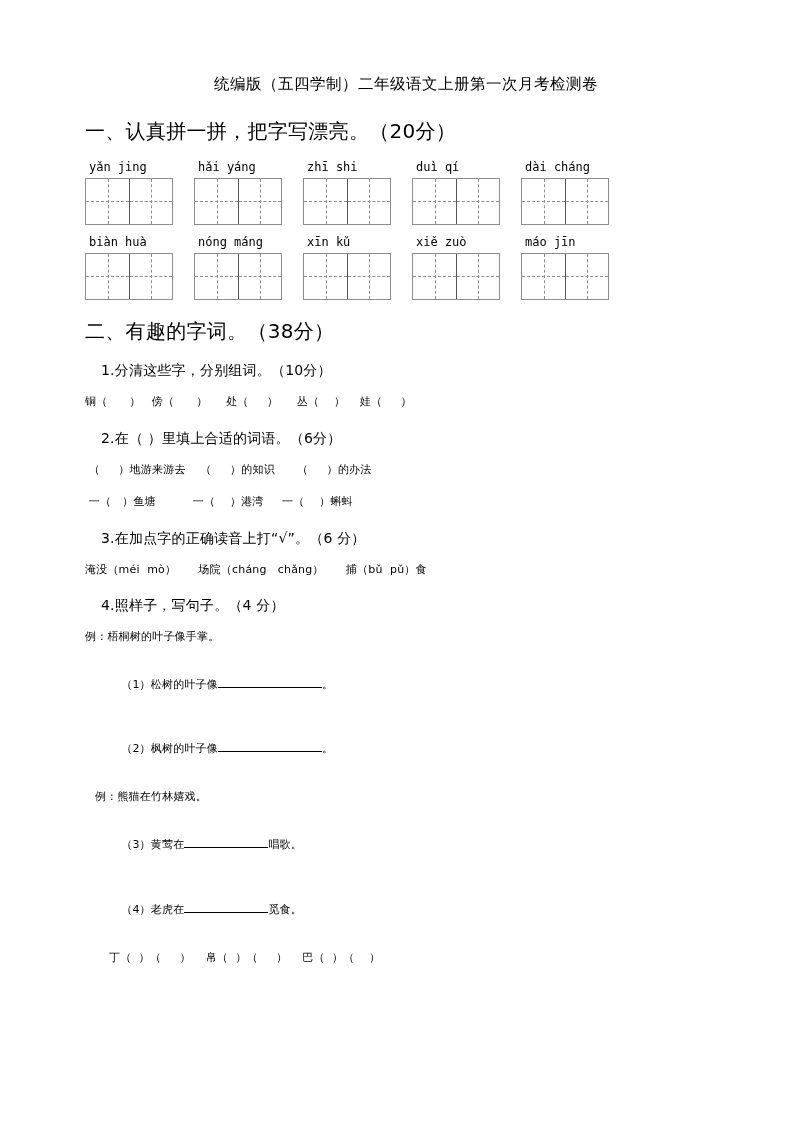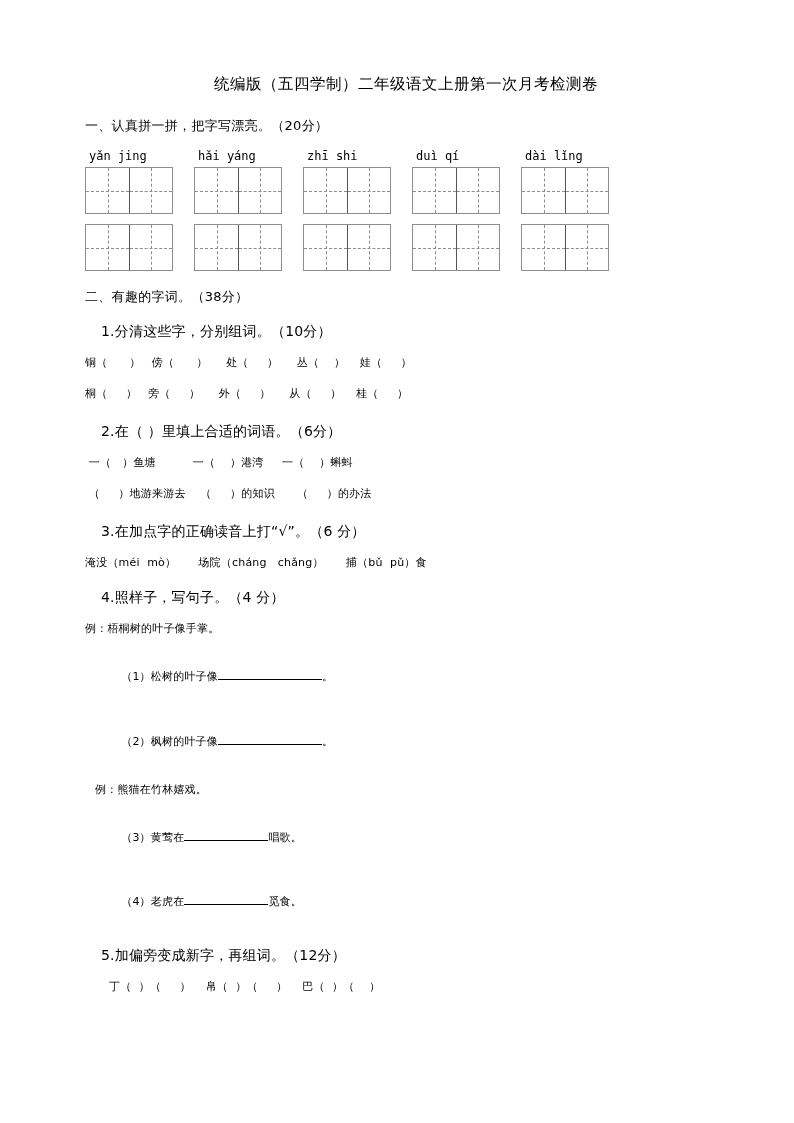--- a/index.html
+++ b/index.html
@@ -36,21 +36,21 @@
     text-align: center;
     letter-spacing: 0.5px;
     margin: 0 0 20px 0;
     padding-left: 18px;
     font-weight: normal;
     line-height: 1.4;
   }
 
   
   .q-heading {
-    font-size: 13px;
+    font-size: 20px;
     line-height: 1.5;
     margin: 0 0 14px 0;
     letter-spacing: 0.3px;
     white-space: pre;
   }
   .q-sub {
     font-size: 14px;
     line-height: 1.5;
     margin: 0 0 13px 16px;
     letter-spacing: 0.2px;
@@ -142,21 +142,21 @@
 
     <div class="doc-title">统编版（五四学制）二年级语文上册第一次月考检测卷</div>
 
     <div class="q-heading">一、认真拼一拼，把字写漂亮。（20分）</div>
 
     <div class="pinyin-row">
       <div class="pinyin-cell">yǎn jing</div>
       <div class="pinyin-cell">hǎi yáng</div>
       <div class="pinyin-cell">zhī shi</div>
       <div class="pinyin-cell">duì qí</div>
-      <div class="pinyin-cell">dài lǐng</div>
+      <div class="pinyin-cell">dài cháng</div>
     </div>
 
     <div class="grid-row">
       <div class="grid-slot">
         <div class="tzg">
           <div class="tzg-cell"></div>
           <div class="tzg-cell"></div>
         </div>
       </div>
       <div class="grid-slot">
@@ -178,20 +178,27 @@
         </div>
       </div>
       <div class="grid-slot">
         <div class="tzg">
           <div class="tzg-cell"></div>
           <div class="tzg-cell"></div>
         </div>
       </div>
     </div>
 
+    <div class="pinyin-row">
+      <div class="pinyin-cell">biàn huà</div>
+      <div class="pinyin-cell">nóng máng</div>
+      <div class="pinyin-cell">xīn kǔ</div>
+      <div class="pinyin-cell">xiě zuò</div>
+      <div class="pinyin-cell">máo jīn</div>
+    </div>
 
     <div class="grid-row">
       <div class="grid-slot">
         <div class="tzg">
           <div class="tzg-cell"></div>
           <div class="tzg-cell"></div>
         </div>
       </div>
       <div class="grid-slot">
         <div class="tzg">
@@ -216,25 +223,24 @@
           <div class="tzg-cell"></div>
           <div class="tzg-cell"></div>
         </div>
       </div>
     </div>
 
     <div class="q-heading" style="margin-top:16px;">二、有趣的字词。（38分）</div>
 
     <div class="q-sub">1.分清这些字，分别组词。（10分）</div>
     <div class="text-row">铜（      ）   傍（      ）     处（     ）     丛（    ）    娃（     ）</div>
-    <div class="text-row">桐（     ）   旁（     ）     外（     ）     从（     ）    桂（     ）</div>
 
     <div class="q-sub" style="margin-top:18px;">2.在（ ）里填上合适的词语。（6分）</div>
+    <div class="text-row"> （     ）地游来游去    （     ）的知识      （     ）的办法</div>
     <div class="text-row"> 一（   ）鱼塘          一（    ）港湾     一（    ）蝌蚪</div>
-    <div class="text-row"> （     ）地游来游去    （     ）的知识      （     ）的办法</div>
 
     <div class="q-sub" style="margin-top:18px;">3.在加点字的正确读音上打“√”。（6 分）</div>
     <div class="text-row pinyin-mixed">淹没（méi  mò）      场院（cháng   chǎng）      捕（bǔ  pǔ）食</div>
 
     <div class="q-sub" style="margin-top:16px;">4.照样子，写句子。（4 分）</div>
     <div class="text-row">例：梧桐树的叶子像手掌。</div>
 
     <div class="text-row indent">
       <span>（1）松树的叶子像</span><span class="blank blank-long"></span><span>。</span>
     </div>
@@ -246,17 +252,16 @@
     <div class="text-row indent2" style="margin-top:9px;">例：熊猫在竹林嬉戏。</div>
 
     <div class="text-row indent">
       <span>（3）黄莺在</span><span class="blank blank-short"></span><span>唱歌。</span>
     </div>
 
     <div class="text-row indent">
       <span>（4）老虎在</span><span class="blank blank-short"></span><span>觅食。</span>
     </div>
 
-    <div class="q-sub" style="margin-top:18px;">5.加偏旁变成新字，再组词。（12分）</div>
     <div class="text-row indent3">丁（  ）（     ）    帛（  ）（     ）    巴（  ）（    ）</div>
 
   </div>
 </div>
 
 </body></html>

